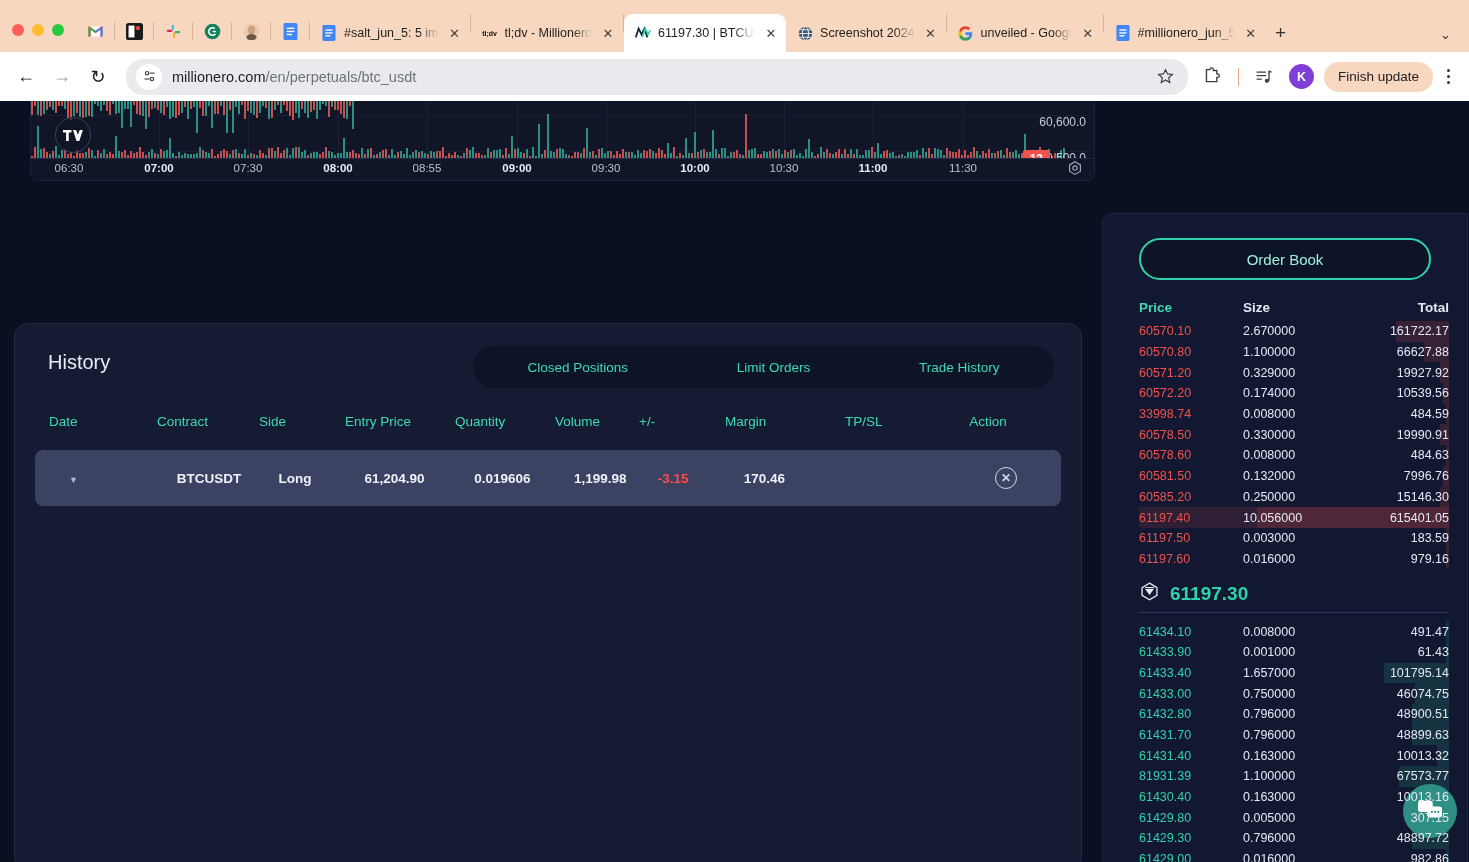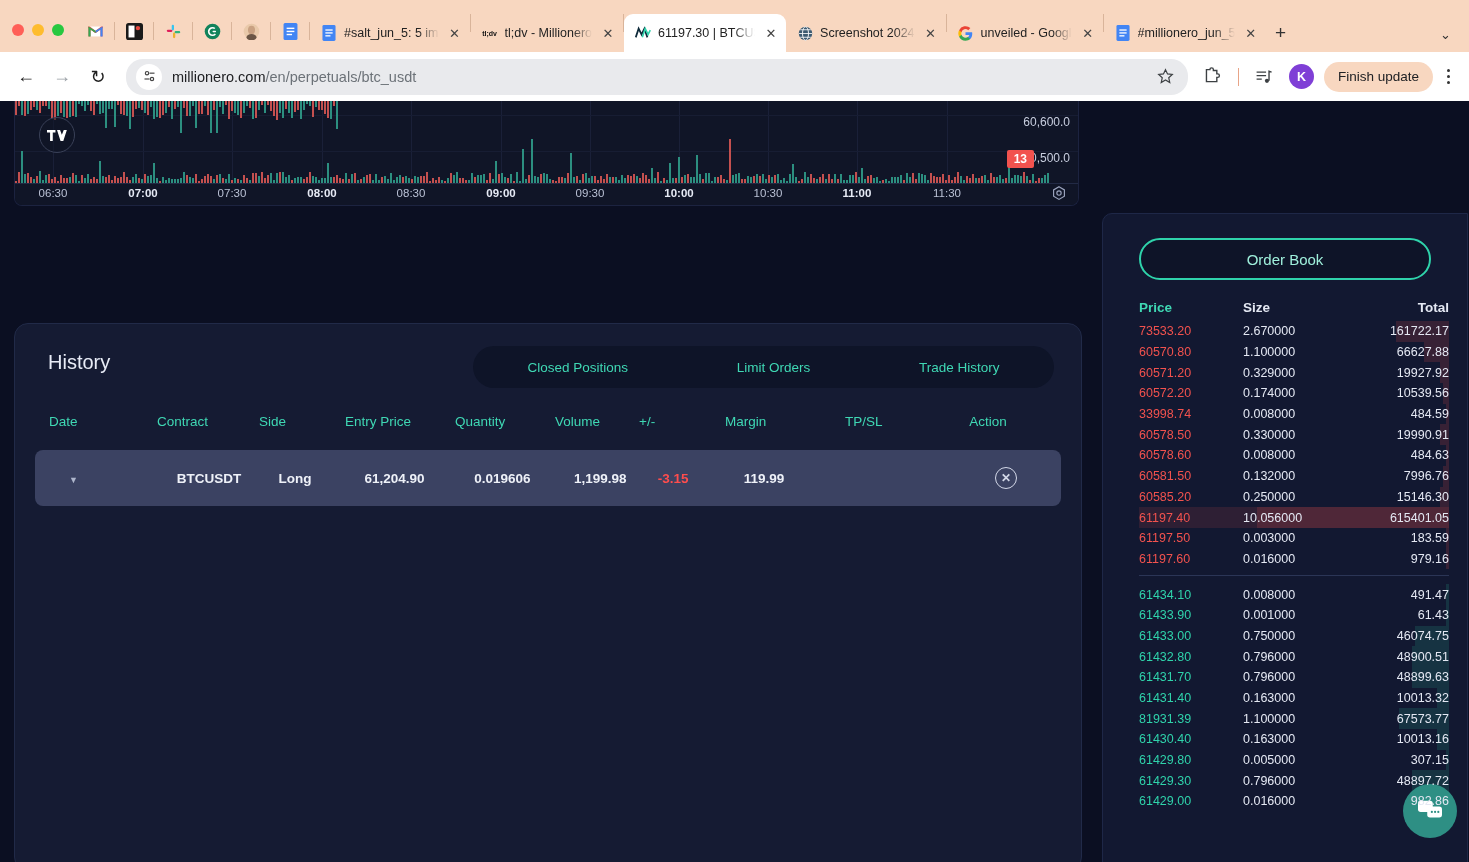--- a/index.html
+++ b/index.html
@@ -75,21 +75,21 @@
     font-size: 13.5px; display:flex; align-items:center; padding: 0 14px; white-space:nowrap;
   }
   .kebab { width: 22px; display:flex; flex-direction:column; align-items:center; gap:3px; }
   .kebab i { width:3px; height:3px; border-radius:50%; background:#333; display:block; }
 
   
   .page { position: relative; width: 1469px; height: 761px; background: #0b0f22; }
 
   
   .chart-wrap {
-    position: absolute; left: 14px; top: 0; width: 1065px; height: 105px;
+    position: absolute; left: 30px; top: 0; width: 1065px; height: 80px;
     background: #101527; border: 1px solid #1c2340; border-top: none;
     border-radius: 0 0 8px 8px; overflow: hidden;
   }
   .chart-inner { position: absolute; inset: 0; }
   .chart-grid-v {
     position:absolute; top:0; bottom:22px; width:1px; background:#1a2038;
   }
   .chart-grid-h { position:absolute; left:0; right:0; height:1px; background:#171d33; }
   .tv-logo {
     position:absolute; left:24px; top:16px; width:36px; height:36px; border-radius:50%;
@@ -859,21 +859,21 @@
         </svg>
     </div>
     <div class="price-lbl" style="top:14px;">60,600.0</div>
     <div class="price-lbl" style="top:50px;">60,500.0</div>
     <div class="price-badge">13</div>
     <div class="timeaxis" id="timeaxis">
         <span class="tick" style="left: 38px;">06:30</span>
         <span class="tick bold" style="left: 128px;">07:00</span>
         <span class="tick" style="left: 217px;">07:30</span>
         <span class="tick bold" style="left: 307px;">08:00</span>
-        <span class="tick" style="left: 396px;">08:30</span>
+        <span class="tick" style="left: 396px;">08:55</span>
         <span class="tick bold" style="left: 486px;">09:00</span>
         <span class="tick" style="left: 575px;">09:30</span>
         <span class="tick bold" style="left: 664px;">10:00</span>
         <span class="tick" style="left: 753px;">10:30</span>
         <span class="tick bold" style="left: 842px;">11:00</span>
         <span class="tick" style="left: 932px;">11:30</span>
       </div>
     <div class="chart-gear">
       <svg width="18" height="18" viewBox="0 0 20 20">
           <path d="M10 2l6 3.5v7L10 16l-6-3.5v-7z" fill="none" stroke="#9aa3bd" stroke-width="1.3"></path>
@@ -905,40 +905,40 @@
     </div>
     <div id="hist-rows">
         <div class="hist-row">
           <span class="c-date"><span class="caret-down">▼</span></span>
           <span class="c-contract">BTCUSDT</span>
           <span class="c-side">Long</span>
           <span class="c-entry">61,204.90</span>
           <span class="c-qty">0.019606</span>
           <span class="c-vol">1,199.98</span>
           <span class="c-pl neg">-3.15</span>
-          <span class="c-margin">119.99</span>
+          <span class="c-margin">170.46</span>
           <span class="c-tpsl"></span>
           <span class="c-action"><span class="x-circle">✕</span></span>
         </div>
       </div>
   </div>
 
   <div class="orderbook">
     <div class="ob-tabs" id="ob-tabs">
         <div class="ob-tab active">Order Book</div>
       </div>
     <div class="ob-cols">
       <span class="ob-p">Price</span>
       <span class="ob-s">Size</span>
       <span class="ob-t">Total</span>
     </div>
     <div class="ob-list" id="ob-asks">
         <div class="ob-row ask">
           <span class="ob-depth" style="width: 17%; background: rgba(242, 82, 78, 0.17);"></span>
-          <span class="ob-p">73533.20</span>
+          <span class="ob-p">60570.10</span>
           <span class="ob-s">2.670000</span>
           <span class="ob-t">161722.17</span>
         </div>
         <div class="ob-row ask">
           <span class="ob-depth" style="width: 8%; background: rgba(242, 82, 78, 0.17);"></span>
           <span class="ob-p">60570.80</span>
           <span class="ob-s">1.100000</span>
           <span class="ob-t">66627.88</span>
         </div>
         <div class="ob-row ask">
@@ -995,33 +995,49 @@
           <span class="ob-s">0.003000</span>
           <span class="ob-t">183.59</span>
         </div>
         <div class="ob-row ask">
           <span class="ob-depth" style="width: 1%; background: rgba(242, 82, 78, 0.17);"></span>
           <span class="ob-p">61197.60</span>
           <span class="ob-s">0.016000</span>
           <span class="ob-t">979.16</span>
         </div>
       </div>
+    <div class="ob-mid">
+      <span>
+        <svg width="21" height="21" viewBox="0 0 24 24">
+            <path d="M12 2.5l8.5 5v9L12 21.5 3.5 16.5v-9z" fill="none" stroke="#e6eaf5" stroke-width="1.5"></path>
+            <path d="M7 9h10l-5 7z" fill="#e6eaf5"></path>
+            <path d="M7 7.5h10" stroke="#e6eaf5" stroke-width="1.4"></path>
+          </svg>
+      </span>
+      <span class="ob-mid-price">61197.30</span>
+    </div>
     <div class="ob-divider"></div>
     <div class="ob-list" id="ob-bids">
         <div class="ob-row bid">
           <span class="ob-depth" style="width: 1%; background: rgba(47, 211, 171, 0.15);"></span>
           <span class="ob-p">61434.10</span>
           <span class="ob-s">0.008000</span>
           <span class="ob-t">491.47</span>
         </div>
         <div class="ob-row bid">
           <span class="ob-depth" style="width: 1%; background: rgba(47, 211, 171, 0.15);"></span>
           <span class="ob-p">61433.90</span>
           <span class="ob-s">0.001000</span>
           <span class="ob-t">61.43</span>
+        </div>
+        <div class="ob-row bid">
+          <span class="ob-depth" style="width: 21%; background: rgba(47, 211, 171, 0.15);"></span>
+          <span class="ob-p">61433.40</span>
+          <span class="ob-s">1.657000</span>
+          <span class="ob-t">101795.14</span>
         </div>
         <div class="ob-row bid">
           <span class="ob-depth" style="width: 11%; background: rgba(47, 211, 171, 0.15);"></span>
           <span class="ob-p">61433.00</span>
           <span class="ob-s">0.750000</span>
           <span class="ob-t">46074.75</span>
         </div>
         <div class="ob-row bid">
           <span class="ob-depth" style="width: 12%; background: rgba(47, 211, 171, 0.15);"></span>
           <span class="ob-p">61432.80</span>

